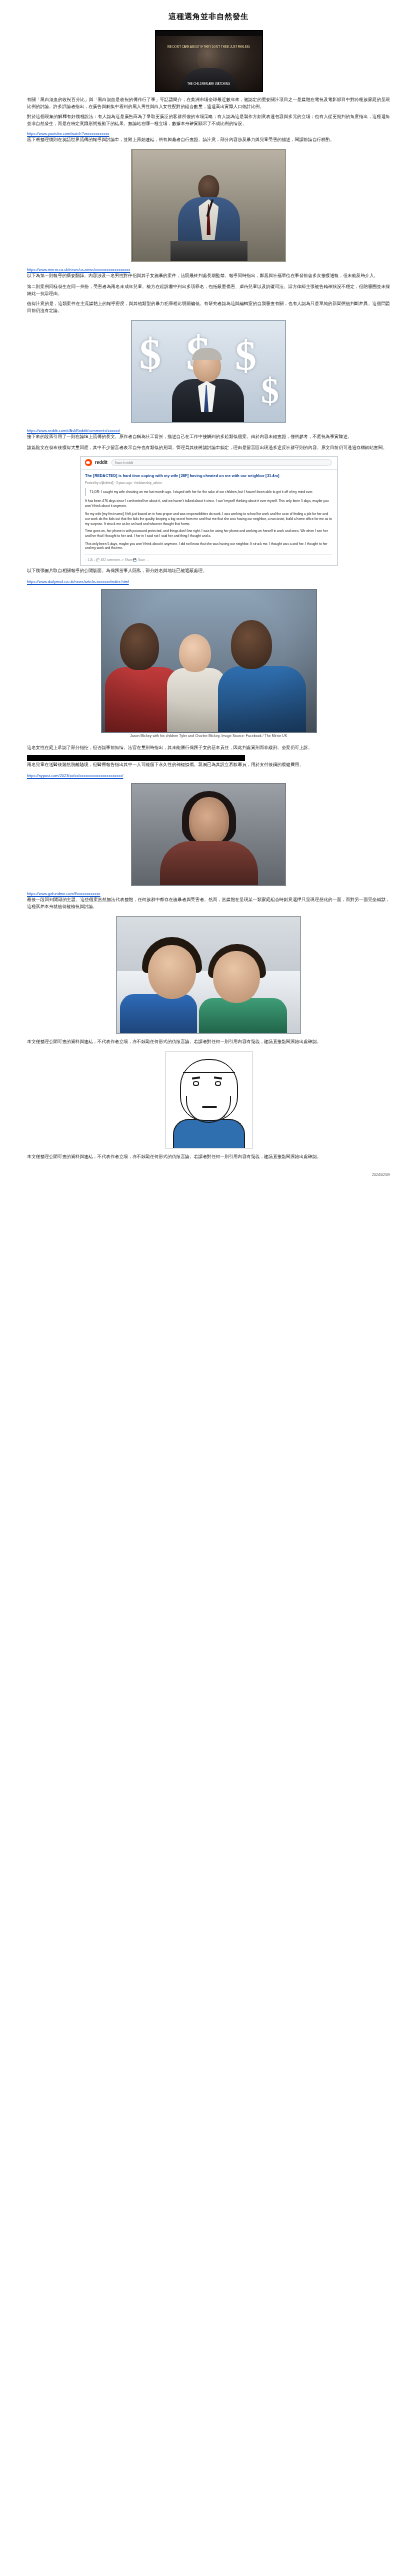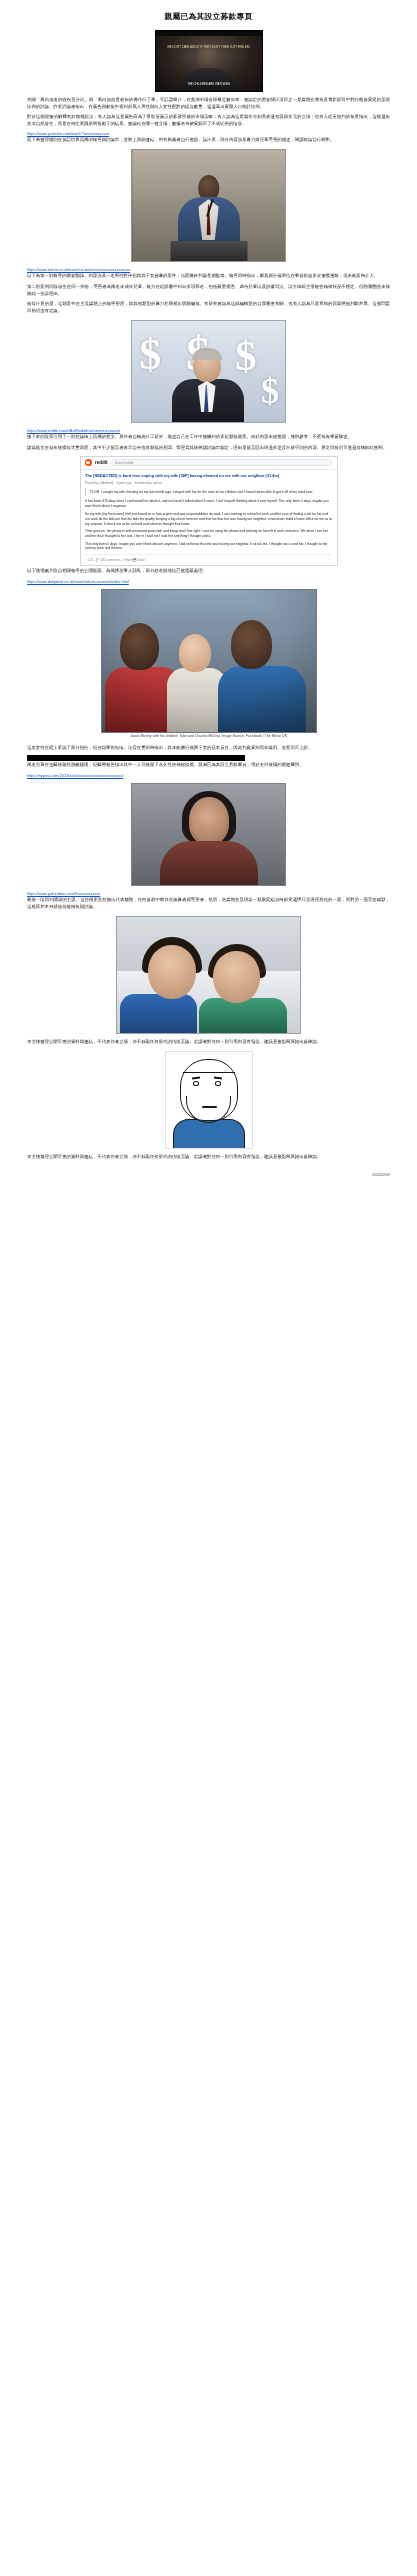--- a/index.html
+++ b/index.html
@@ -407,21 +407,21 @@
     position: absolute; left: 7.2px; bottom: 0; width: 72px; height: 29px;
     background: #2f6fb0; border-radius: 15.5px 15.5px 0 0;
     border: 1.5px solid #1a1a1a; border-bottom: none;
   }
 </style>
 </head>
 <body>
 
 <div class="page">
 
-  <h1 class="title">親屬已為其設立募款專頁</h1>
+  <h1 class="title">這種選角並非自然發生</h1>
 
   <div class="fig">
     <div class="fig1">
       <div class="frame-top"></div>
       <div class="head"></div>
       <div class="body"></div>
       <div class="sub">WE DON'T CARE ABOUT IF THEY DON'T THINK JUST FEELING</div>
       <div class="sub2">THE CHILDREN ARE WATCHING</div>
     </div>
   </div>

